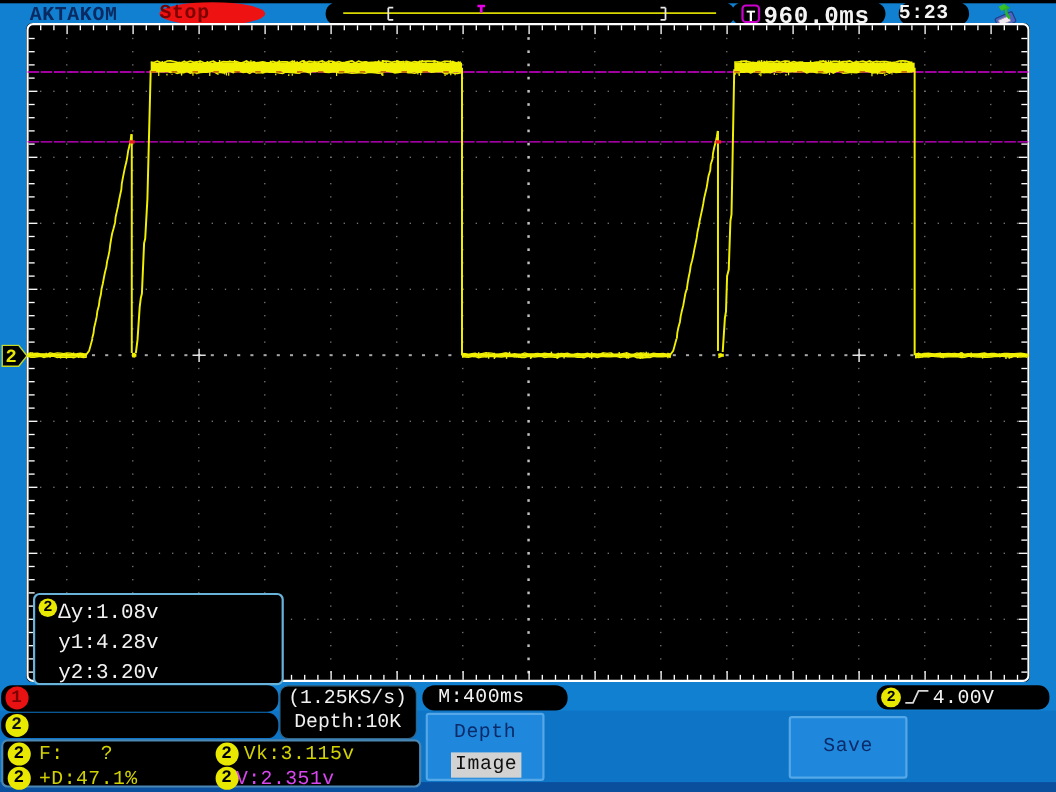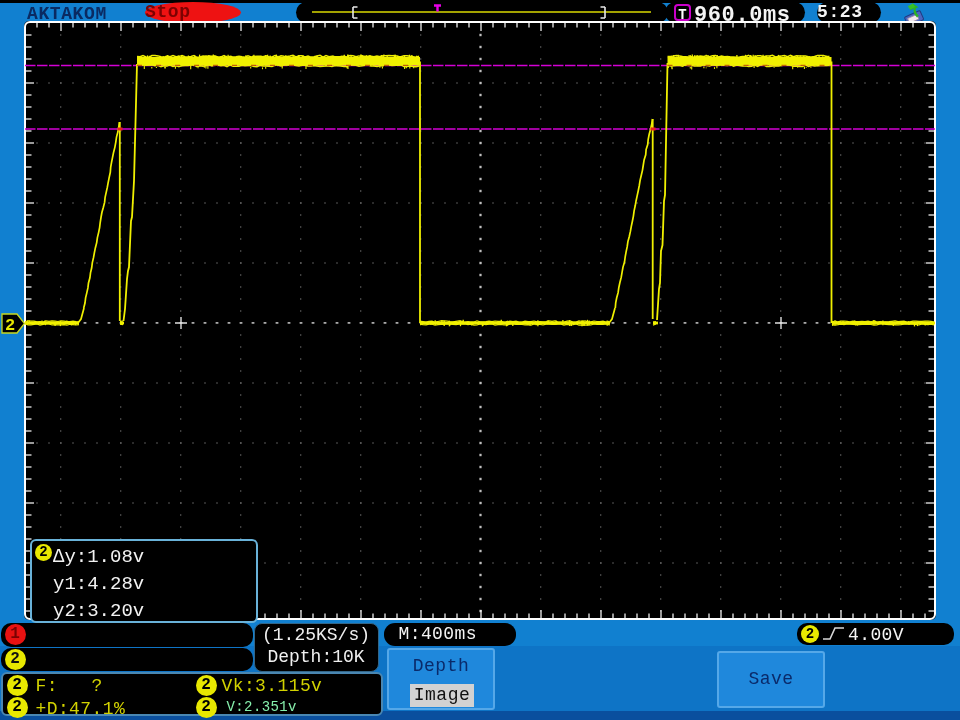--- a/index.html
+++ b/index.html
@@ -2046,21 +2046,21 @@
 </div>
 
 <div class="abs" style="left:0.5px;top:671.5px;width:382px;height:44px;background:#000;border:2px solid #4a87b2;border-radius:6px;">
   <div class="circ" style="left:4px;top:1.5px;width:21px;height:21px;background:#e8e800;font-size:16px;line-height:21px;font-family:'Liberation Mono'">2</div>
   <div class="abs mono" style="left:33px;top:2.5px;font-size:18px;color:#d2d200;letter-spacing:0.4px">F:   ?</div>
   <div class="circ" style="left:4px;top:23.5px;width:21px;height:21px;background:#e8e800;font-size:16px;line-height:21px;font-family:'Liberation Mono'">2</div>
   <div class="abs mono" style="left:33px;top:25px;font-size:18px;color:#d2d200;letter-spacing:0.4px">+D:47.1%</div>
   <div class="circ" style="left:193px;top:1.5px;width:21px;height:21px;background:#e8e800;font-size:16px;line-height:21px;font-family:'Liberation Mono'">2</div>
   <div class="abs mono" style="left:219px;top:2.5px;font-size:18px;color:#d2d200;letter-spacing:0.4px">Vk:3.115v</div>
   <div class="circ" style="left:193px;top:23.5px;width:21px;height:21px;background:#e8e800;font-size:16px;line-height:21px;font-family:'Liberation Mono'">2</div>
-  <div class="abs mono" style="left:224px;top:25px;font-size:14px;color:#86efac;letter-spacing:0.4px">V:2.351v</div>
+  <div class="abs mono" style="left:212px;top:25px;font-size:18px;color:#d946ef;letter-spacing:0.4px">V:2.351v</div>
 </div>
 
 <div class="abs" style="left:387px;top:648px;width:108px;height:62px;background:#1f88dc;border:2px solid #55a8e8;border-radius:3px;">
   <div class="mono" style="font-size:18px;color:#0a2a6a;text-align:center;margin-top:6px;letter-spacing:0.5px">Depth</div>
   <div class="abs" style="left:21px;top:34px;width:64px;height:23px;background:#d2d2d2;text-align:center">
     <span class="mono" style="font-size:18px;color:#101010;line-height:23px;letter-spacing:0.5px">Image</span></div>
 </div>
 <div class="abs" style="left:717px;top:650.5px;width:108px;height:57px;background:#1f88dc;border:2px solid #55a8e8;border-radius:3px;text-align:center">
   <span class="mono" style="font-size:18px;color:#0a2a6a;line-height:53px;letter-spacing:0.5px">Save</span></div>
 

